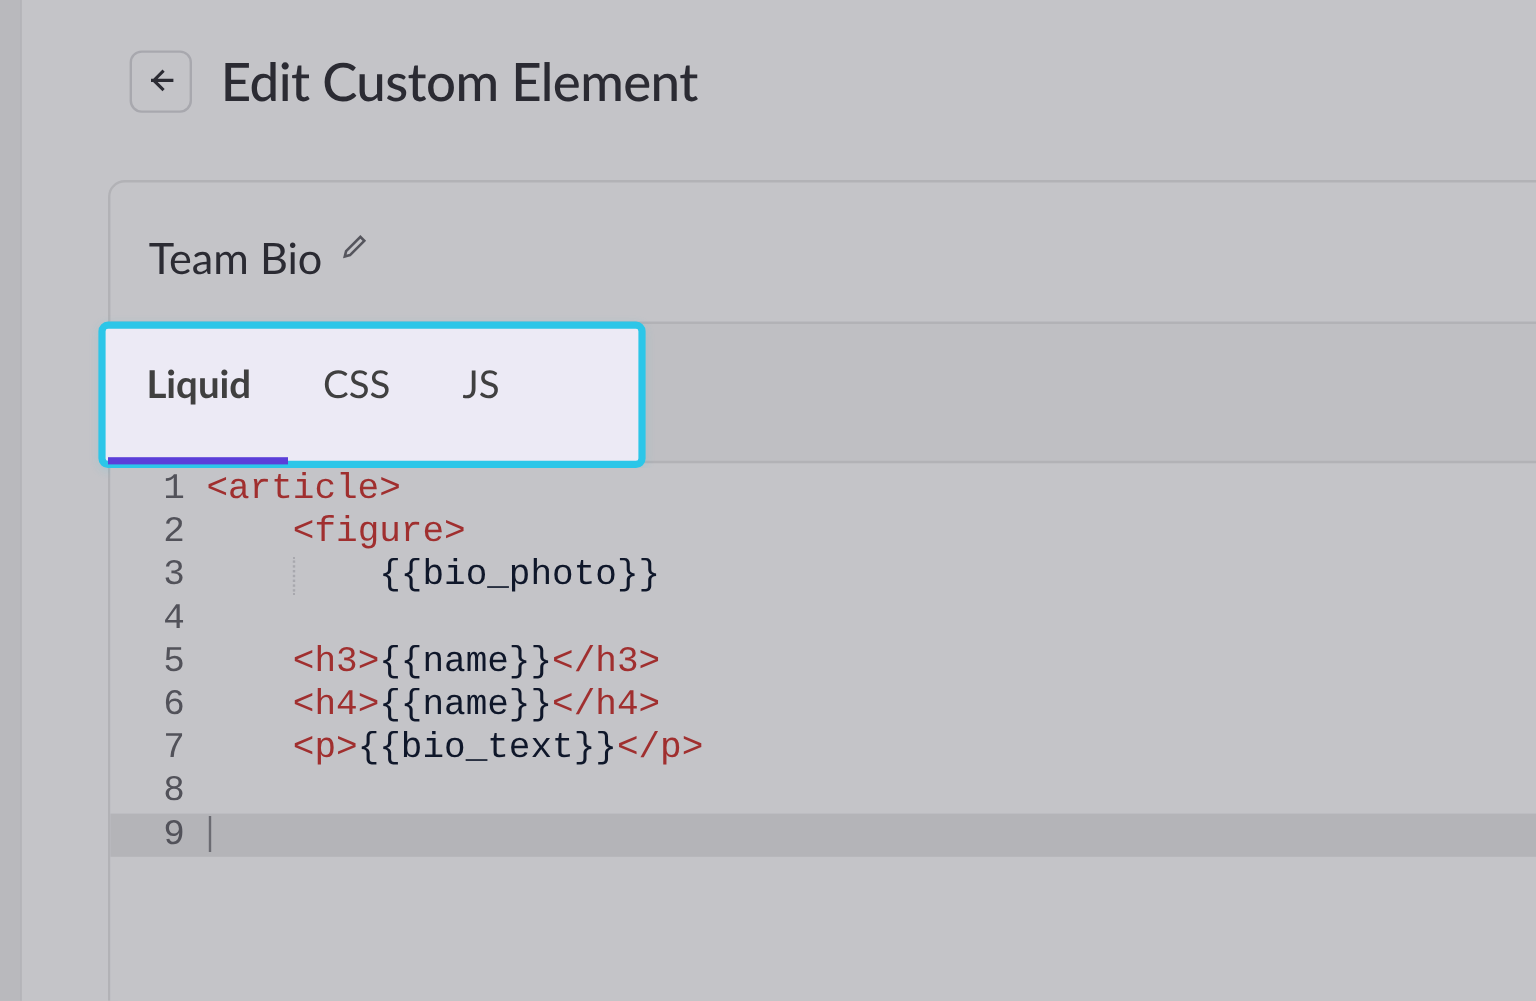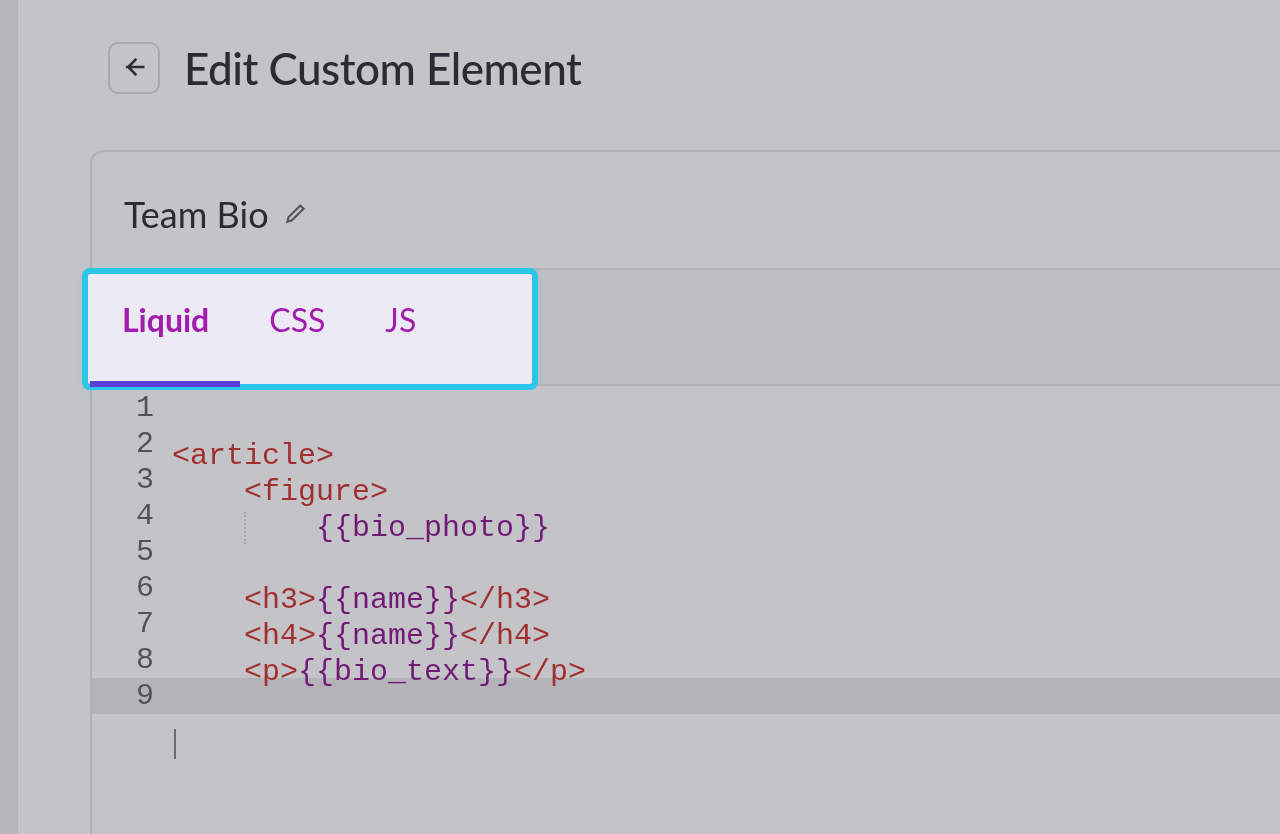--- a/index.html
+++ b/index.html
@@ -53,21 +53,21 @@
     right: 0;
     bottom: 0;
     border: 2px solid #b2b2b6;
     border-right: none;
     border-bottom: none;
     border-top-left-radius: 14px;
     background: #c4c4c8;
   }
   .name-row {
     display: flex;
-    align-items: center;
+    align-items: flex-start;
     gap: 14px;
     padding: 40px 47px 28px 32px;
   }
   .name-text {
     font-size: 36px;
     font-weight: 400;
     color: #2b2b33;
   }
   .pencil svg { width: 26px; height: 26px; stroke: #55555d; stroke-width: 2; fill: none; }
   .tab-strip-bg {
@@ -93,21 +93,21 @@
   .tabs {
     position: absolute;
     left: 30px;
     top: 148px;
     display: flex;
     gap: 60px;
     align-items: center;
   }
   .tab {
     font-size: 32px;
-    color: #a21caf;
+    color: #404040;
     cursor: pointer;
     padding-bottom: 6px;
     position: relative;
   }
   .tab.active {
     font-weight: 700;
   }
   .tab.active::after {
     content: "";
     position: absolute;
@@ -136,24 +136,23 @@
     width: 80px;
     text-align: right;
     padding-right: 18px;
     color: #52525a;
     user-select: none;
   }
   .code {
     white-space: pre;
     color: #2b2b33;
     position: relative;
-    margin-top: 48px;
   }
   .tag { color: #a02f2f; }
-  .plain { color: #701a75; }
+  .plain { color: #0f172a; }
   .guide {
     position: absolute;
     width: 0;
     border-left: 2px dotted #a8a8ae;
     left: 0;
     top: 2px;
     bottom: 2px;
   }
   .editor-current {
     background: #b4b4b8;

